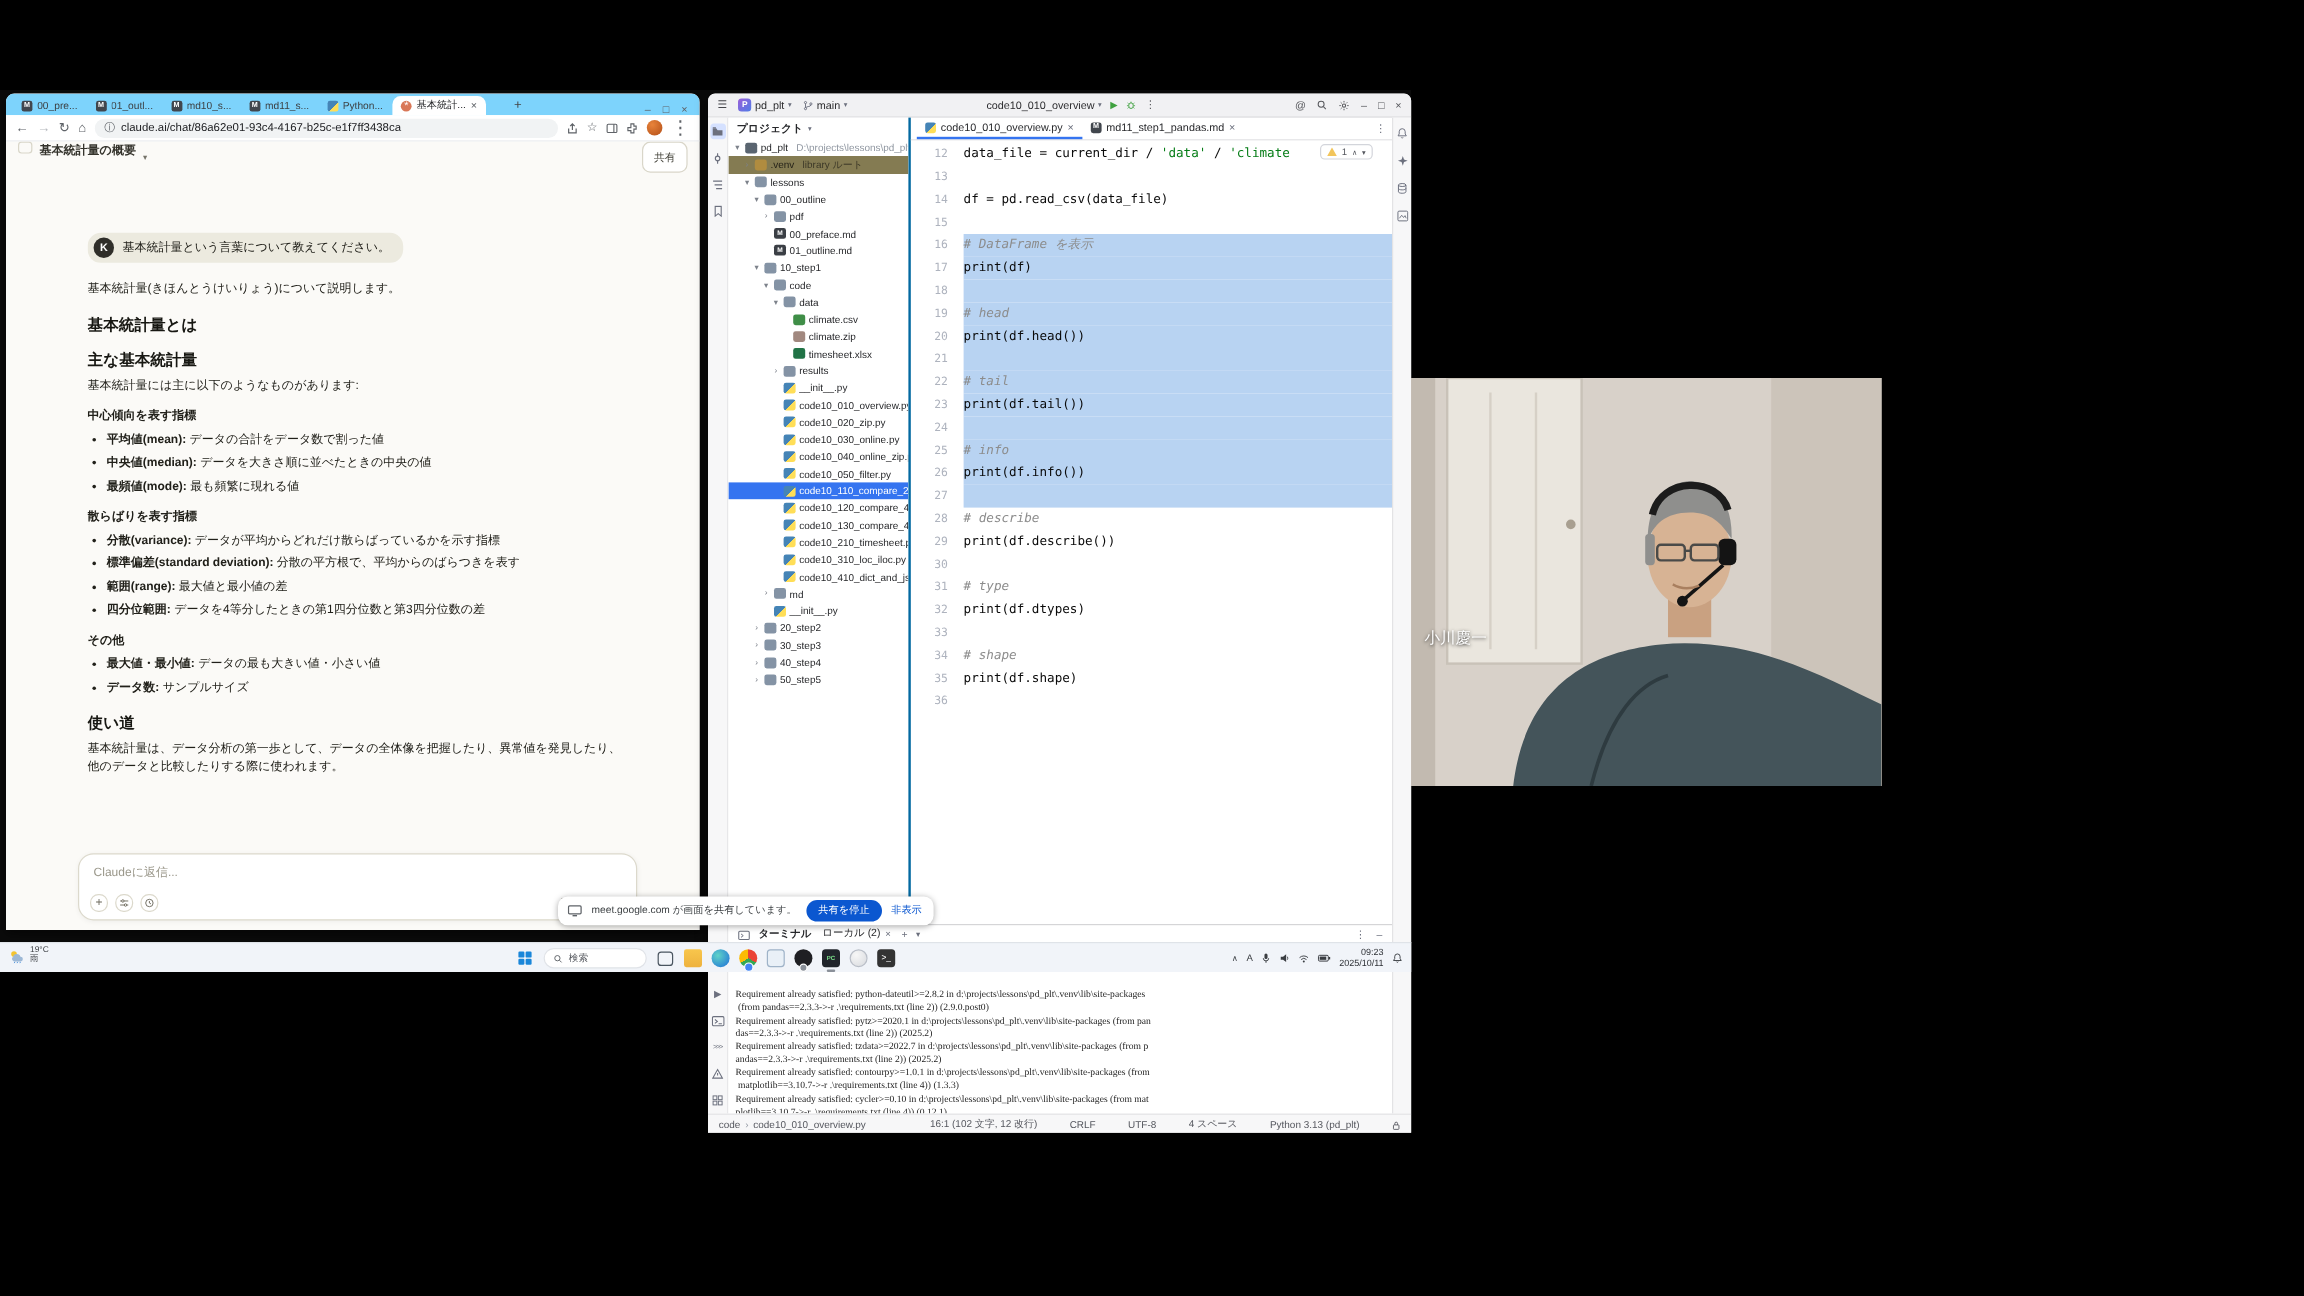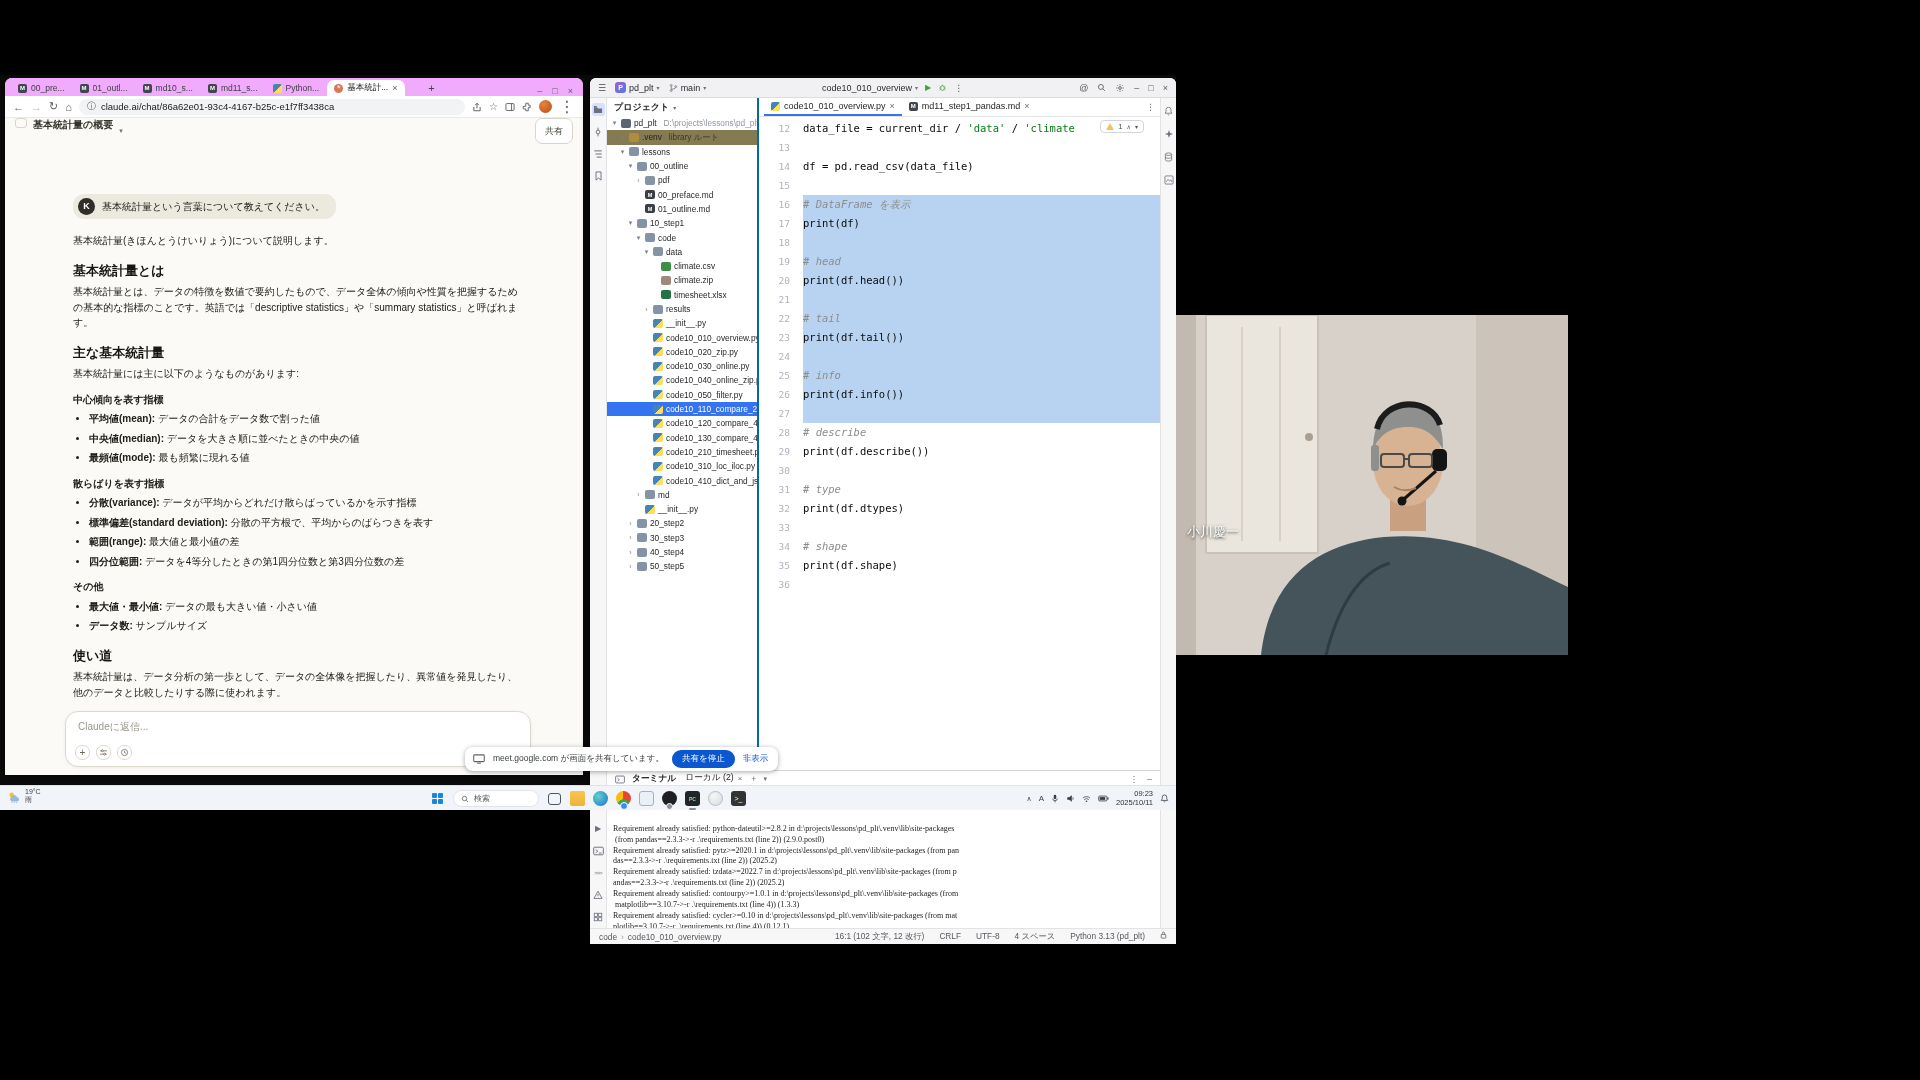--- a/index.html
+++ b/index.html
@@ -16,21 +16,21 @@
   .g-kebab::before{content:"⋮"} .g-close::before{content:"×"} .g-min::before{content:"–"}
   .g-max::before{content:"□"} .g-plus::before{content:"+"} .g-back::before{content:"←"}
   .g-fwd::before{content:"→"} .g-reload::before{content:"↻"} .g-home::before{content:"⌂"}
   .g-star::before{content:"☆"} .g-play::before{content:"▶"} .g-at::before{content:"@"}
   .g-up::before{content:"∧"} .g-info::before{content:"ⓘ"}
   .ico svg{display:block}
 
   
   .browser{position:absolute;left:5px;top:3px;width:578px;height:697px;background:#fff;
     border-radius:7px 7px 0 0;box-shadow:0 2px 10px rgba(0,0,0,.55);display:flex;flex-direction:column;overflow:hidden}
-  .tabstrip{height:18px;background:#f0abfc;display:flex;align-items:flex-end;padding:2px 4px 0 6px;gap:18px;flex:none}
+  .tabstrip{height:18px;background:#7dd3fc;display:flex;align-items:flex-end;padding:2px 4px 0 6px;gap:18px;flex:none}
   .tab{height:16px;display:flex;align-items:center;gap:4px;padding:0 7px;font-size:8.5px;color:#3c4043;
     border-radius:7px 7px 0 0;white-space:nowrap;max-width:86px;overflow:hidden;flex:none}
   .tab.active{background:#fff;color:#202124}
   .tab .tclose{display:none;color:#5f6368;font-size:9px}
   .tab.active .tclose{display:inline-flex}
   .fav{width:9px;height:9px;flex:none;border-radius:2px;display:flex;align-items:center;justify-content:center}
   .f-md{background:#41464d}  .f-md::before{content:"M";color:#fff;font-size:6px;font-weight:bold}
   .f-py{background:linear-gradient(135deg,#4584b6 55%,#ffde57 55%)}
   .f-claude{background:#d97757;border-radius:50%} .f-claude::before{content:"*";color:#fff;font-size:9px;line-height:8px}
   .newtab{width:14px;height:14px;margin:0 2px 1px;color:#444;font-size:11px}
@@ -126,21 +126,21 @@
   .term-tabs{height:17px;border-bottom:1px solid #ececee;display:flex;align-items:center;gap:7px;padding:0 8px;
     font-size:8.7px;color:#27282b;flex:none}
   .term-tab{display:flex;align-items:center;gap:4px;border-bottom:2px solid #3574f0;height:100%;padding:0 2px}
   .term-right{margin-left:auto;display:flex;gap:9px;color:#6c707e}
   .term-out{flex:1;padding:3px 6px;font-family:Liberation Serif, serif;font-size:8px;
     line-height:10.9px;color:#1d1d1d;white-space:pre;overflow:hidden}
   .pc-status{height:16px;background:#f7f7f8;border-top:1px solid #e3e3e5;display:flex;align-items:center;gap:13px;
     padding:0 9px;font-size:8.3px;color:#55575e;flex:none}
   .crumbs{display:flex;align-items:center;gap:4px}
   .crumb-sep::before{content:"›";color:#9097a1}
-  .status-right{margin-left:auto;display:flex;align-items:flex-start;gap:15px}
+  .status-right{margin-left:auto;display:flex;align-items:flex-end;gap:27px}
 
   
   .taskbar{position:absolute;left:0;top:710px;width:1176px;height:25px;background:#f1f4f9;border-top:1px solid #dfe3e8}
   .tb-weather{position:absolute;left:7px;top:2px;display:flex;align-items:center;gap:4px}
   .tb-wtxt{font-size:7px;line-height:8px;color:#3a3d42}
   .tb-center{position:absolute;left:0;right:0;top:0;height:25px;display:flex;align-items:center;justify-content:center;gap:8px}
   .start-ic{width:11px;height:11px;position:relative}
   .start-ic::before,.start-ic::after{content:"";position:absolute;width:5px;height:5px;background:#1a86d9;border-radius:1px}
   .start-ic::before{left:0;top:0;box-shadow:6px 0 0 #1a86d9}
   .start-ic::after{left:0;top:6px;box-shadow:6px 0 0 #1a86d9}
@@ -265,21 +265,20 @@
           <button class="cl-share">共有</button>
         </div>
 
         <div class="chat">
           <div class="ubbl">
             <span class="uavatar">K</span>
             <span>基本統計量という言葉について教えてください。</span>
           </div>
           <p>基本統計量(きほんとうけいりょう)について説明します。</p>
           <div class="md-h2">基本統計量とは</div>
-          <p>基本統計量とは、データの特徴を数値で要約したもので、データ全体の傾向や性質を把握するための基本的な指標のことです。英語では「descriptive statistics」や「summary statistics」と呼ばれます。</p>
           <div class="md-h2">主な基本統計量</div>
           <p>基本統計量には主に以下のようなものがあります:</p>
 
           <div>
 
               <div class="grp">
                 <div class="grp-title">中心傾向を表す指標</div>
                 <ul class="blist">
 
                     <li><b>平均値(mean):</b><span> データの合計をデータ数で割った値</span></li>

